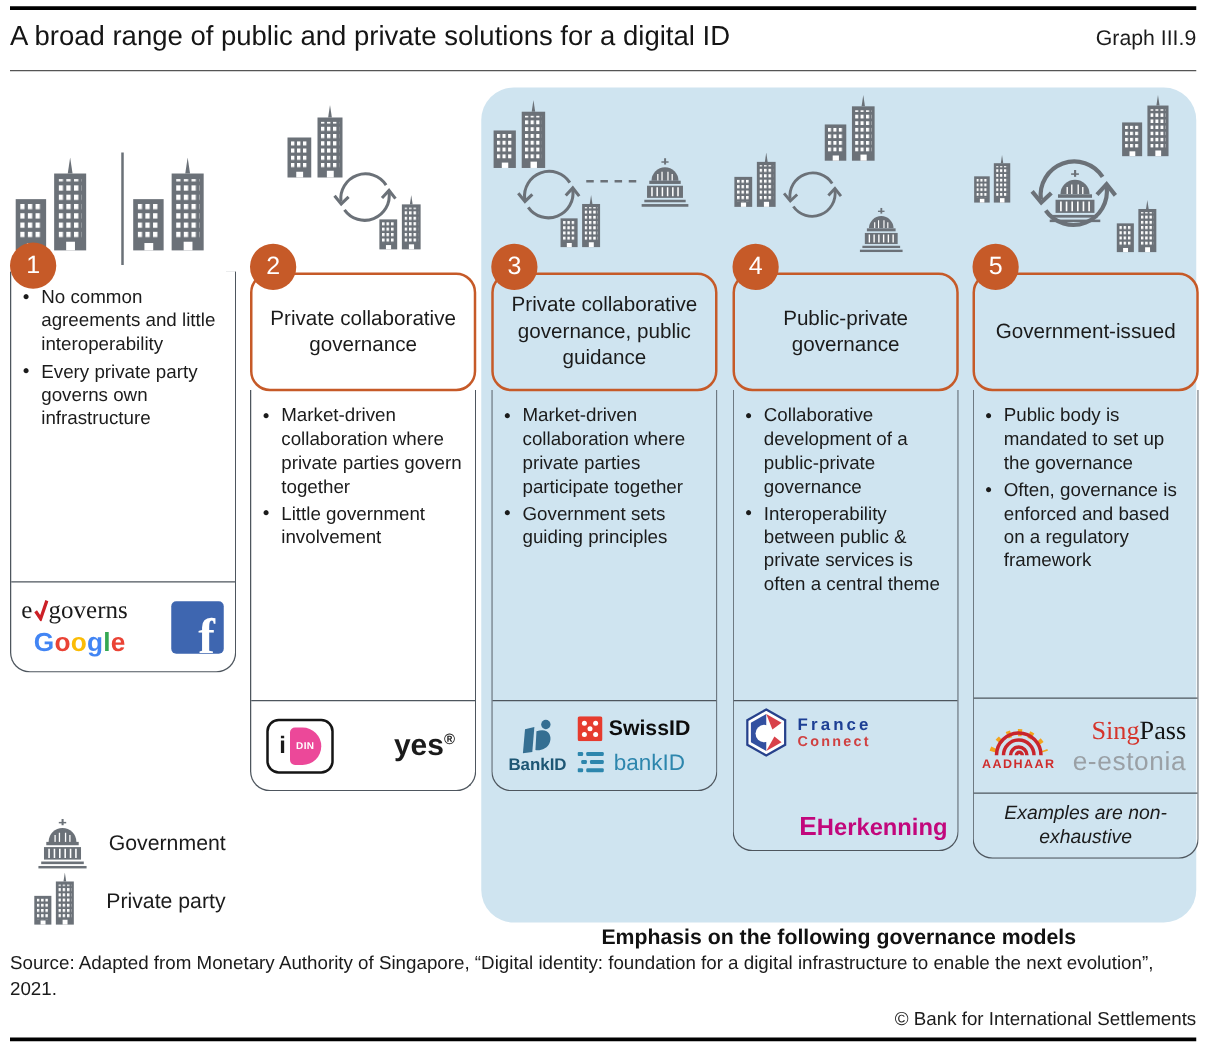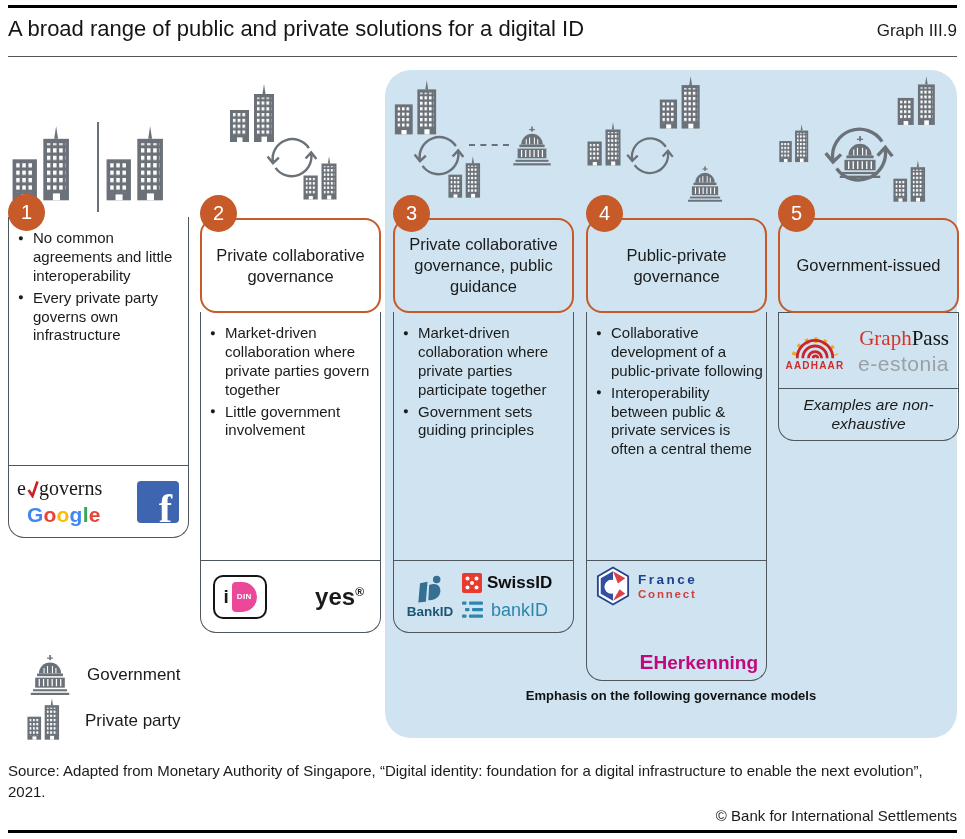--- a/index.html
+++ b/index.html
@@ -5,21 +5,21 @@
   html,body{margin:0;padding:0;background:#fff;}
   .stage{position:relative;width:965px;height:839px;background:#fff;overflow:hidden;
          font-family:"Liberation Sans",sans-serif;color:#1b1b1b;}
   .rule{position:absolute;left:8px;width:949px;}
   .rule-top{top:5px;height:3px;background:#000;}
   .rule-mid{top:56px;height:1px;background:#555;}
   .rule-bot{top:830px;height:3px;background:#000;}
   .title{position:absolute;left:8px;top:16px;font-size:22px;color:#151515;}
   .graph-label{position:absolute;right:8px;top:21px;font-size:17px;}
   .panel{position:absolute;left:385px;top:70px;width:572px;height:668px;background:#cfe4f0;border-radius:26px;}
-  .emphasis{position:absolute;left:385px;top:688px;width:572px;text-align:center;font-size:13px;font-weight:700;color:#111;}
+  .emphasis{position:absolute;left:385px;top:740px;width:572px;text-align:center;font-size:17px;font-weight:700;color:#111;}
   .source{position:absolute;left:8px;top:760px;width:949px;font-size:15px;line-height:1.4;}
   .copyright{position:absolute;right:8px;top:807px;font-size:15px;}
 
   .col{position:absolute;top:72px;width:181px;}
   .icon-area{position:relative;height:146px;color:#6b7178;}
   .gicon{position:absolute;}
   .vline{position:absolute;left:89px;top:50px;width:2px;height:90px;background:#6b7178;}
   .dashline{position:absolute;left:76px;top:72px;width:40px;border-top:2.5px dashed #6b7178;}
   .col-box{position:relative;}
   .badge{position:absolute;left:0;top:-23px;width:37px;height:37px;border-radius:50%;background:#c65a28;color:#fff;
@@ -289,21 +289,21 @@
     </div>
     <div class="col-box">
       <div class="badge">
           <span>4</span>
         </div>
       <div class="hdr">
           <span>Public-private governance</span>
         </div>
       <div class="body-box">
         <div class="bullets">
-          <div class="li"><span>Collaborative development of a public-private following</span></div>
+          <div class="li"><span>Collaborative development of a public-private governance</span></div>
           <div class="li"><span>Interoperability between public &amp; private services is often a central theme</span></div>
         </div>
         <div class="logos logos-4">
           <div class="fcrow">
             <svg width="36" height="40" viewBox="0 0 44 48">
               <path d="M22 1.5 L40.5 12 V36 L22 46.5 L3.5 36 V12 Z" fill="#fff" stroke="#27418c" stroke-width="2.2"></path>
               <path d="M7 14.5 L22 6 L22 42 L7 33.5 Z" fill="#3350a0"></path>
               <path d="M22 6 L37 14.5 L28 21 Z" fill="#d8414a"></path>
               <path d="M37 33.5 L22 42 L30 28 Z" fill="#d8414a"></path>
               <circle cx="20" cy="25" r="8.5" fill="#fff"></circle>
@@ -338,33 +338,37 @@
         </svg>
     </div>
     <div class="col-box">
       <div class="badge">
           <span>5</span>
         </div>
       <div class="hdr">
           <span>Government-issued</span>
         </div>
       <div class="body-box">
+        <div class="bullets">
+          <div class="li"><span>Public body is mandated to set up the governance</span></div>
+          <div class="li"><span>Often, governance is enforced and based on a regulatory framework</span></div>
+        </div>
         <div class="logos logos-5">
           <div class="aad">
             <svg width="54" height="30" viewBox="0 0 56 32">
               <path d="M6 26 A23 23 0 0 1 50 26" fill="none" stroke="#f2a51e" stroke-width="6" stroke-dasharray="3.5 6"></path>
               <path d="M9 29 A19 19 0 0 1 47 29" fill="none" stroke="#c9252c" stroke-width="3"></path>
               <path d="M15 29 A13 13 0 0 1 41 29" fill="none" stroke="#c9252c" stroke-width="3"></path>
               <path d="M21 29 A7 7 0 0 1 35 29" fill="none" stroke="#c9252c" stroke-width="3"></path>
               <path d="M26 29 A2.5 2.5 0 0 1 31 29" fill="none" stroke="#c9252c" stroke-width="3"></path>
             </svg>
             <div class="aad-label">AADHAAR</div>
           </div>
           <div class="l5r">
-            <div class="singpass"><span class="sp-red">Graph</span><span class="sp-black">Pass</span></div>
+            <div class="singpass"><span class="sp-red">Sing</span><span class="sp-black">Pass</span></div>
             <div class="eestonia"><span>e-estonia</span></div>
           </div>
         </div>
         <div class="examples">
             <span>Examples are non-exhaustive</span>
           </div>
       </div>
     </div>
   </div>
 

